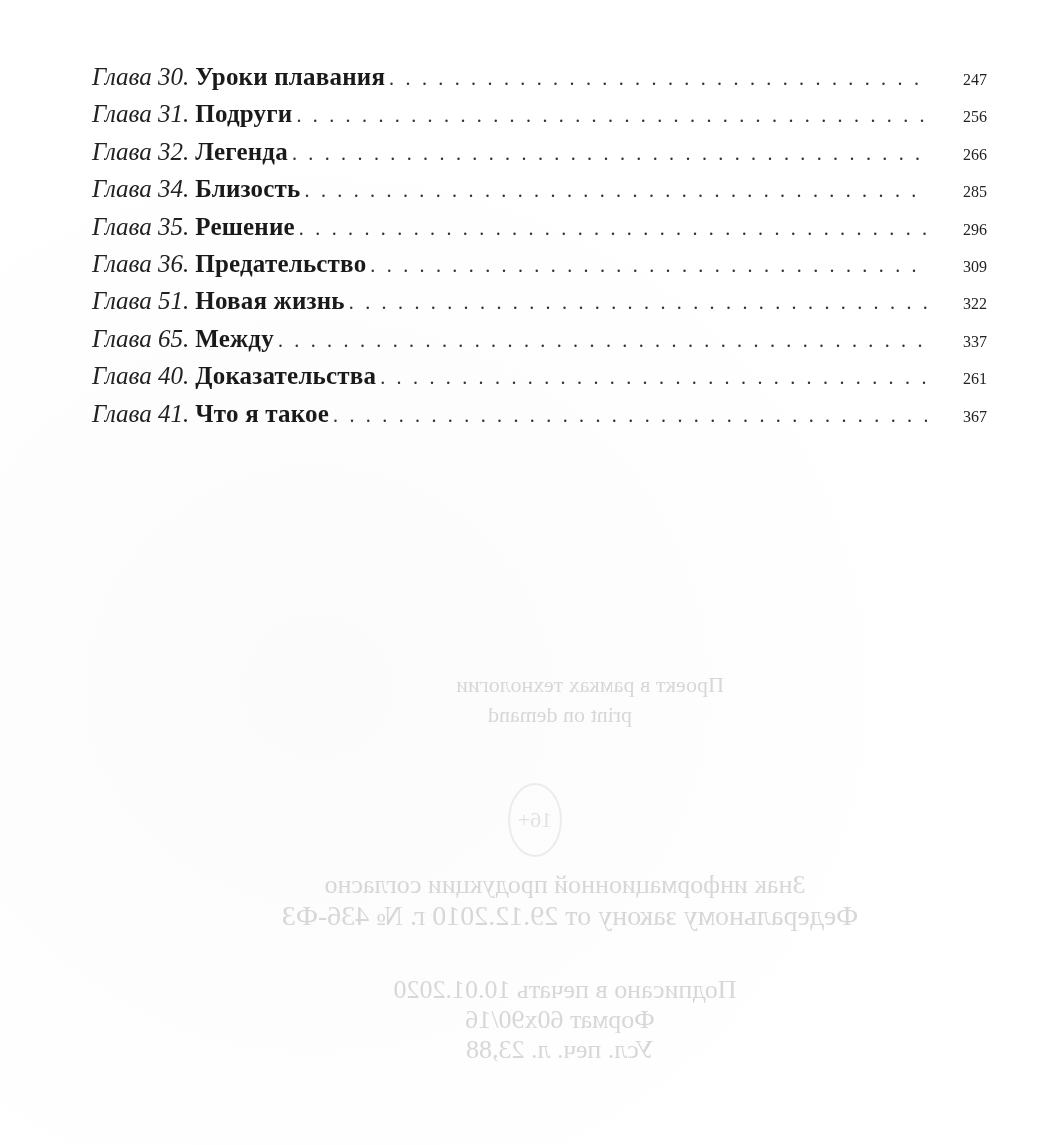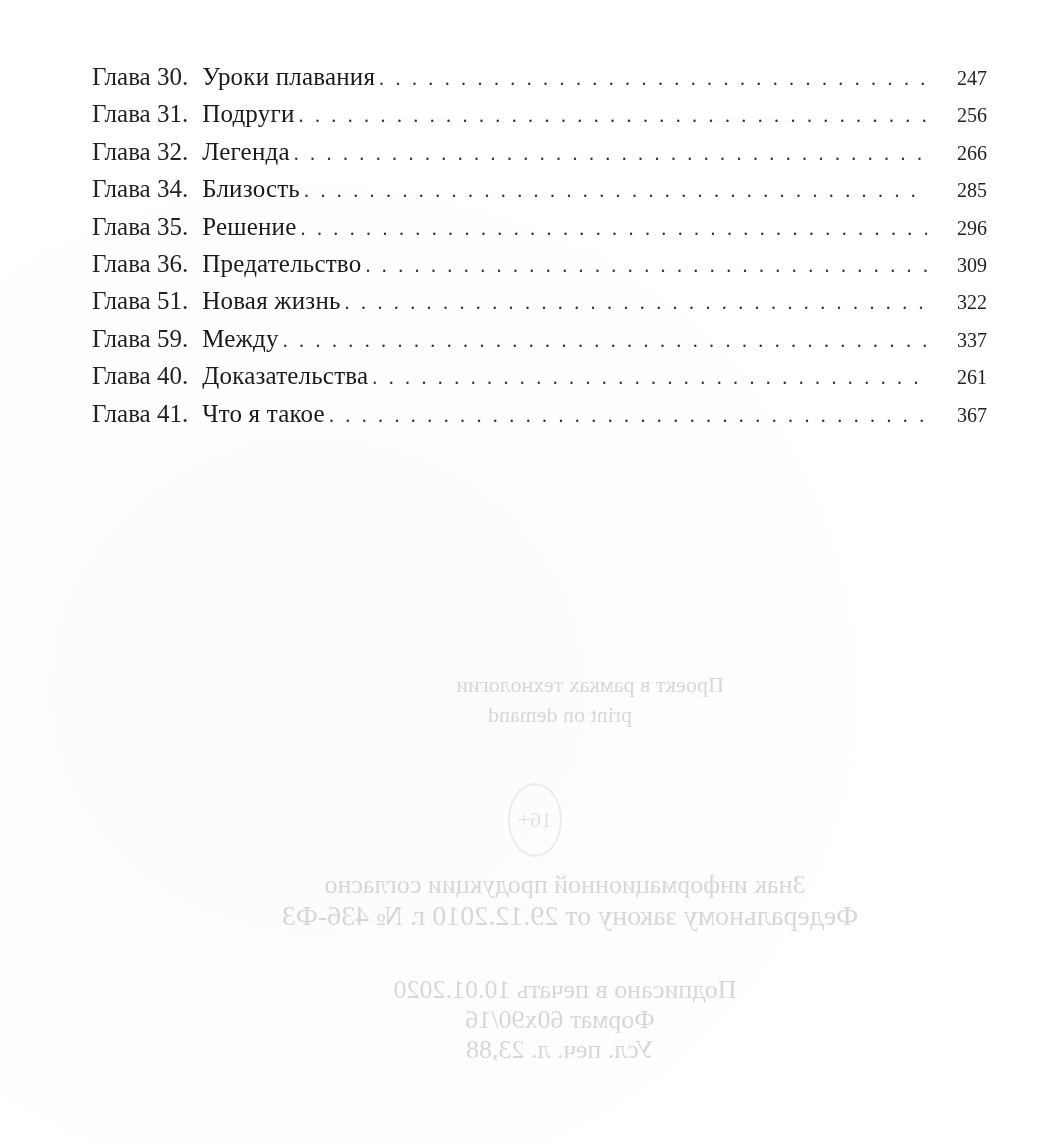--- a/index.html
+++ b/index.html
@@ -14,30 +14,30 @@
       position: absolute; left: 0; top: 0; width: 1057px; height: 1145px;
       background: radial-gradient(ellipse at 30% 60%, #fbfbfb 0%, #ffffff 60%);
     }
     .toc {
       position: absolute; left: 92px; top: 58px; width: 895px;
     }
     .toc-row {
       display: flex; align-items: baseline;
       height: 37.4px; font-size: 25px; line-height: 37px;
     }
-    .toc-num { color: #222; white-space: nowrap; text-align: center; }
-    .toc-title { font-weight: normal; white-space: nowrap; margin-left: 14px; letter-spacing: 0.2px; }
+    .toc-num { font-style: italic; color: #222; white-space: nowrap; text-align: center; }
+    .toc-title { font-weight: bold; white-space: nowrap; margin-left: 6px; letter-spacing: 0.2px; }
     .toc-leader {
       flex: 1; overflow: hidden; white-space: nowrap; margin: 0 10px 0 4px;
       color: #333; letter-spacing: 3.2px; font-size: 20px;
     }
     .toc-leader::after {
       content: ". . . . . . . . . . . . . . . . . . . . . . . . . . . . . . . . . . . . . . . . . . . . . . . . . . . . . . . . . . . . . . . . . . . . . . . . . . . . . . . . . . . . . . . . . . . . . .";
     }
-    .toc-page { font-size: 20px; white-space: nowrap; color: #222; min-width: 50px; text-align: right; }
+    .toc-page { font-size: 16px; white-space: nowrap; color: #222; min-width: 50px; text-align: right; }
 
     .showthrough {
       position: absolute; left: 0; top: 0; width: 100%; height: 100%;
       pointer-events: none;
     }
     .ghost {
       position: absolute; transform: scaleX(-1);
       color: #d7d7d7; font-family: "Liberation Serif", serif;
       white-space: nowrap; text-align: center;
     }
@@ -101,21 +101,21 @@
       <span class="toc-leader"></span>
       <span class="toc-page">309</span>
     </div>
     <div class="toc-row">
       <span class="toc-num">Глава 51.</span>
       <span class="toc-title">Новая жизнь</span>
       <span class="toc-leader"></span>
       <span class="toc-page">322</span>
     </div>
     <div class="toc-row">
-      <span class="toc-num">Глава 59.</span>
+      <span class="toc-num">Глава 65.</span>
       <span class="toc-title">Между</span>
       <span class="toc-leader"></span>
       <span class="toc-page">337</span>
     </div>
     <div class="toc-row">
       <span class="toc-num">Глава 40.</span>
       <span class="toc-title">Доказательства</span>
       <span class="toc-leader"></span>
       <span class="toc-page">261</span>
     </div>

